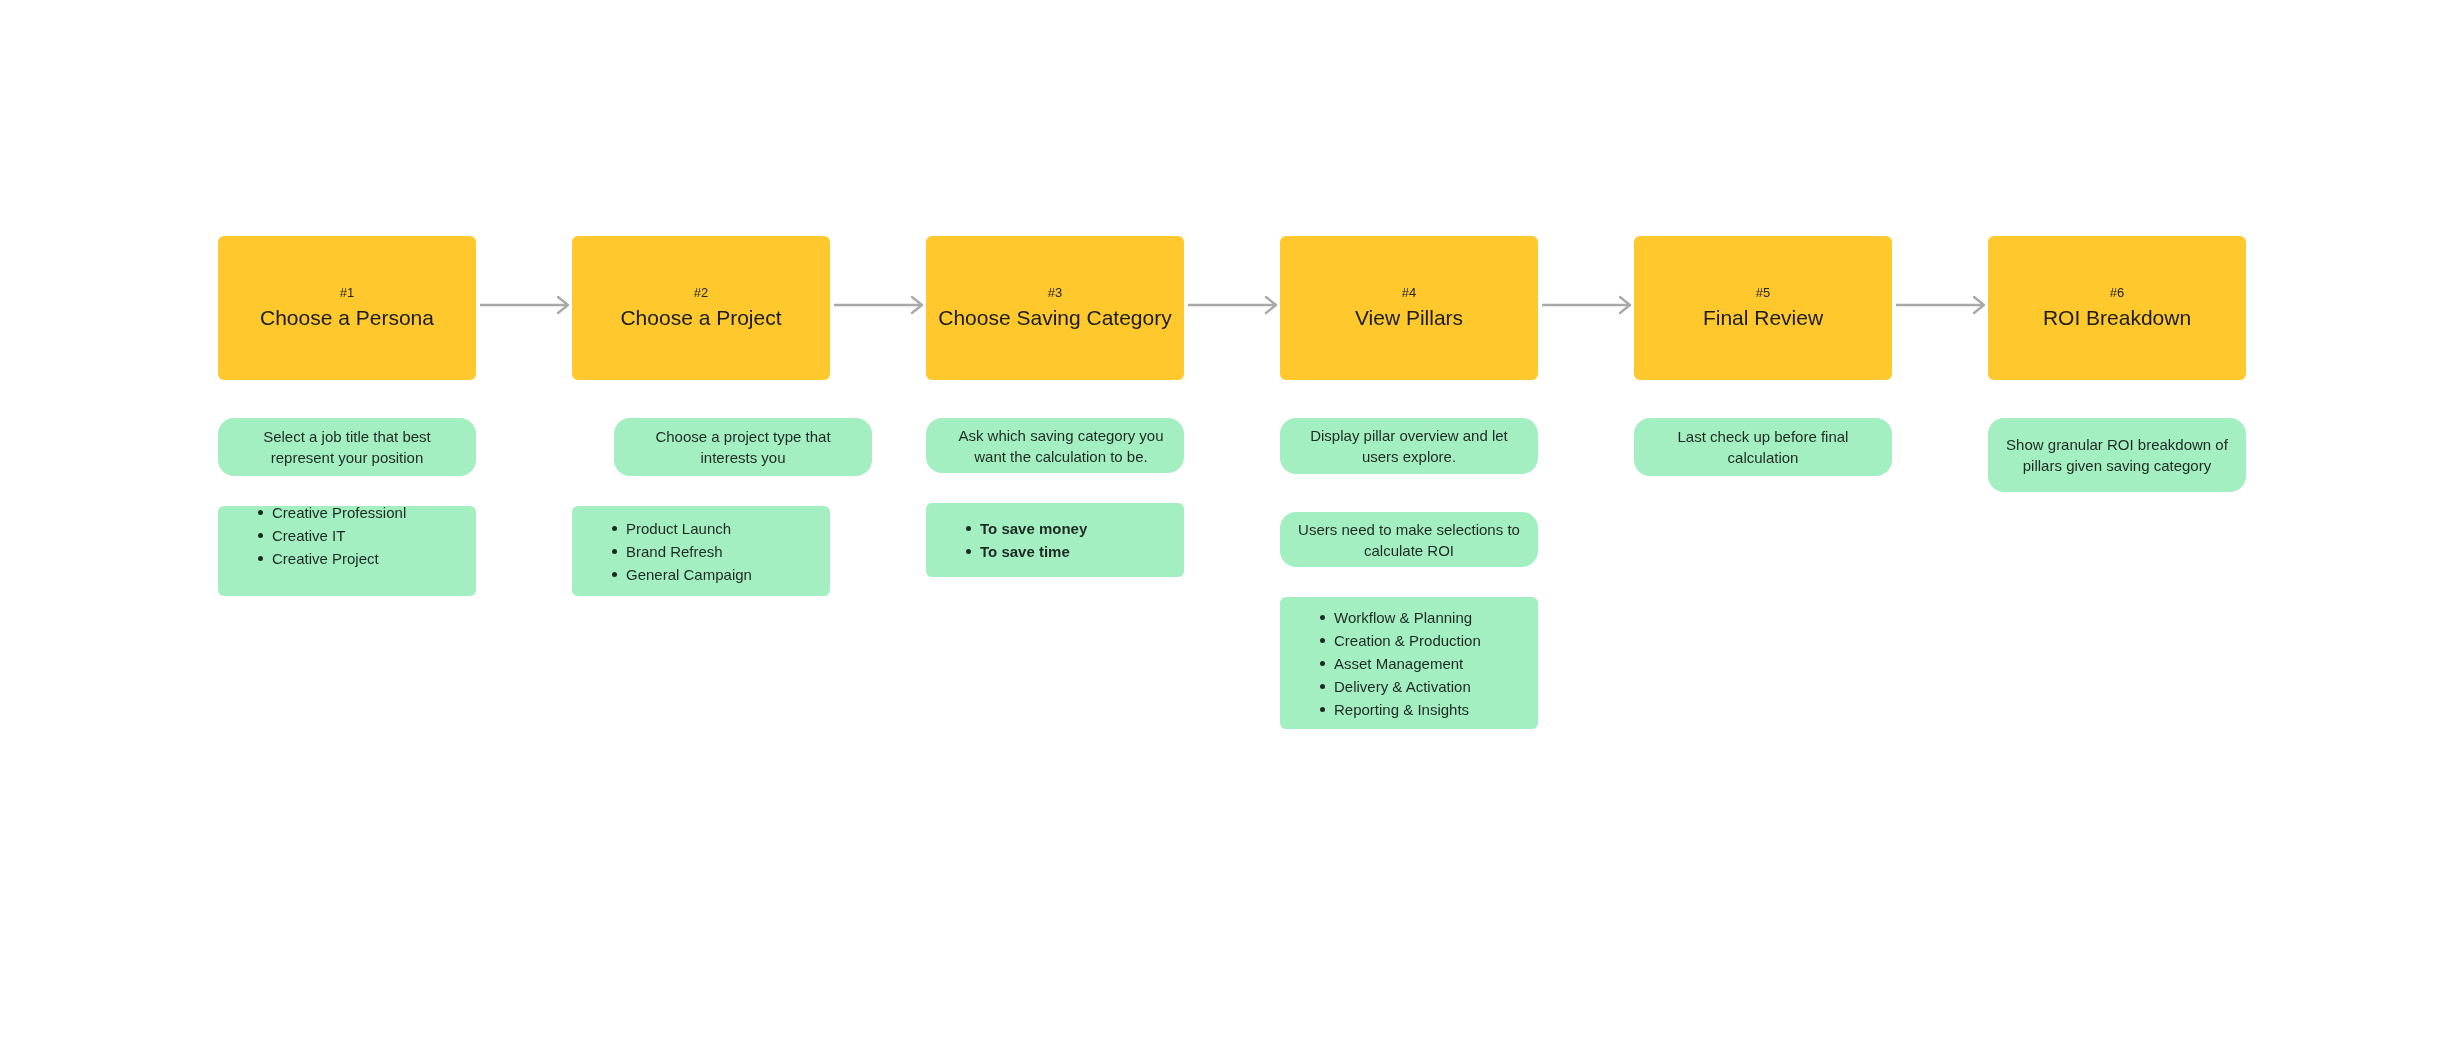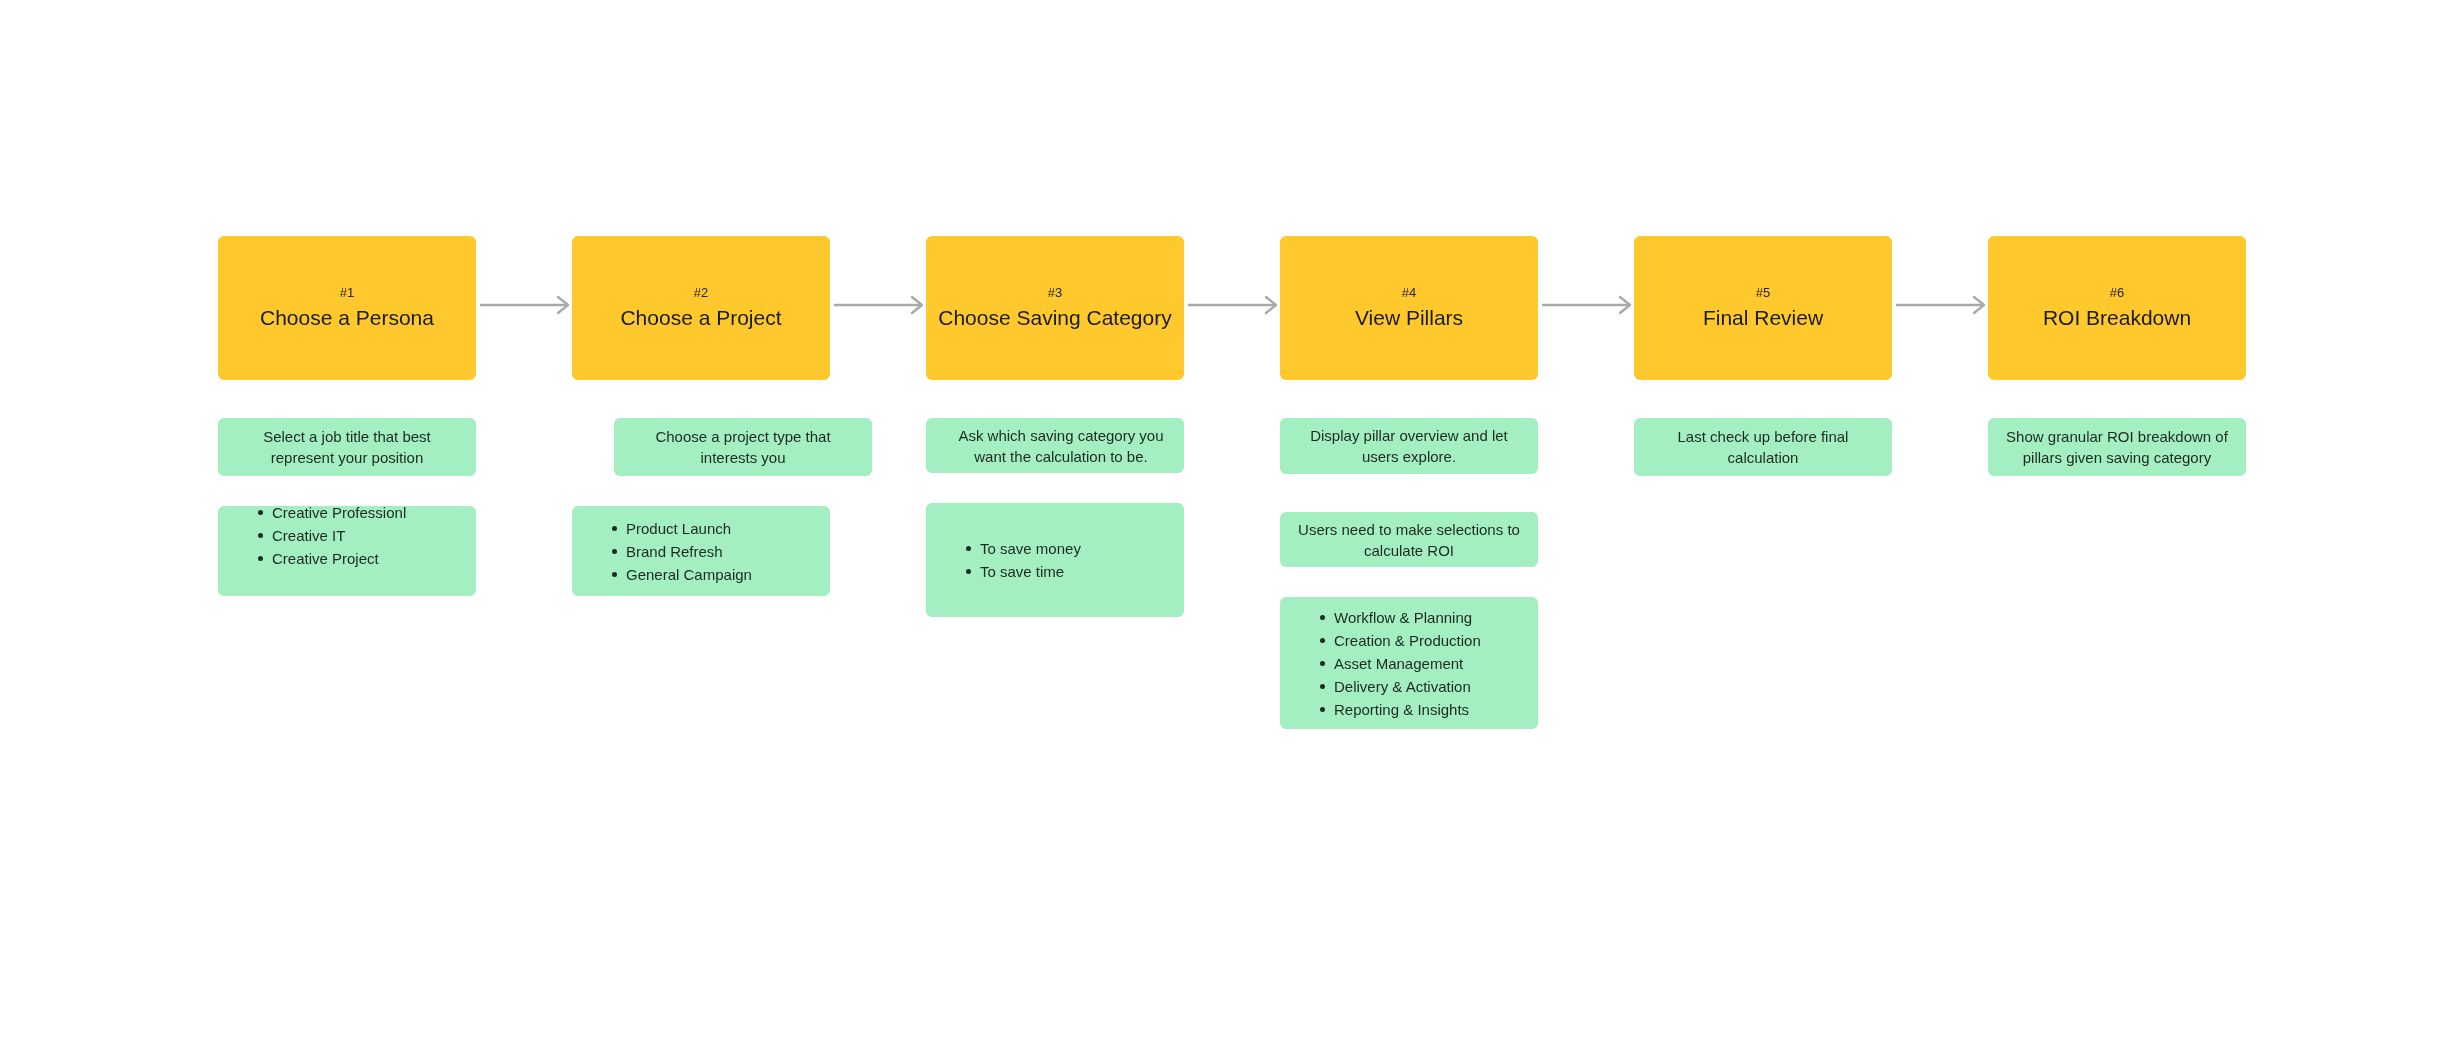--- a/index.html
+++ b/index.html
@@ -57,21 +57,21 @@
     line-height: 26px;
     font-weight: 400;
     color: #1b1b1b;
     text-align: center;
   }
 
   
   .note-card {
     width: 258px;
     background: #A4EFC1;
-    border-radius: 6px;
+    border-radius: 16px;
     box-sizing: border-box;
     display: flex;
     align-items: center;
     justify-content: center;
     padding: 14px 16px;
     margin-top: 38px;
   }
   .note-text {
     font-size: 15px;
     line-height: 21px;
@@ -169,21 +169,21 @@
   <div class="column" style="left:926px;">
     <div class="step-card">
       <div class="step-index">#3</div>
       <div class="step-title">Choose Saving Category</div>
     </div>
 
     <div class="note-card" style="height:55px;padding-left:28px;">
       <div class="note-text">Ask which saving category you want the calculation to be.</div>
     </div>
 
-    <div class="list-card" style="height:114px;">
+    <div class="list-card" style="height:74px;font-weight:bold;">
       <ul>
         <li>To save money</li>
         <li>To save time</li>
       </ul>
     </div>
   </div>
 
   <div class="column" style="left:1280px;">
     <div class="step-card">
       <div class="step-index">#4</div>
@@ -219,21 +219,21 @@
       <div class="note-text">Last check up before final calculation</div>
     </div>
   </div>
 
   <div class="column" style="left:1988px;">
     <div class="step-card">
       <div class="step-index">#6</div>
       <div class="step-title">ROI Breakdown</div>
     </div>
 
-    <div class="note-card" style="height:58px;">
+    <div class="note-card" style="height:74px;">
       <div class="note-text">Show granular ROI breakdown of pillars given saving category</div>
     </div>
   </div>
 
   <div class="connector" style="left:480px;">
     <svg width="96" height="20" viewBox="0 0 96 20">
       <path d="M0 10 H86" stroke="#A9A9A9" stroke-width="2.4" fill="none"></path>
       <path d="M78 2 L88 10 L78 18" stroke="#A9A9A9" stroke-width="2.4" fill="none" stroke-linecap="round" stroke-linejoin="round"></path>
     </svg>
   </div>

